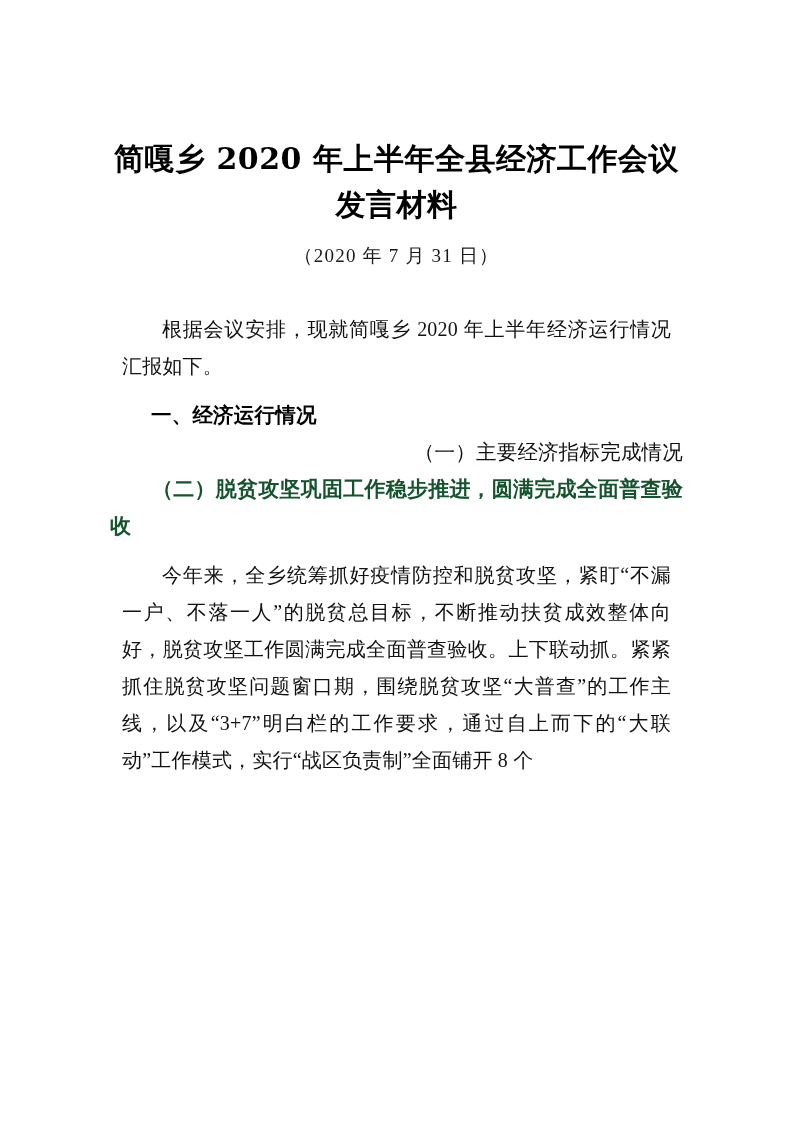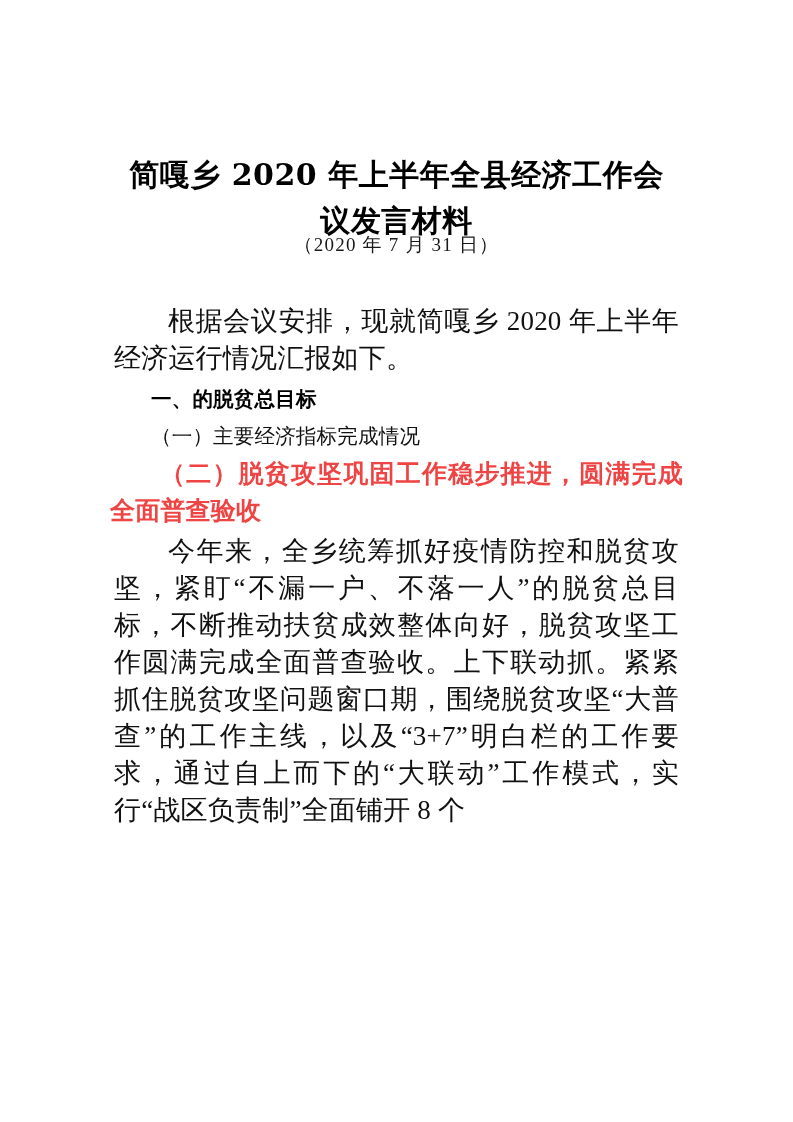--- a/index.html
+++ b/index.html
@@ -20,39 +20,39 @@
   .page {
     position: relative;
     width: 793px;
     height: 1122px;
     background: #ffffff;
     box-sizing: border-box;
   }
 
   
   .doc-title {
-    margin: 16px;
+    margin: 0;
     padding: 0;
     text-align: center;
     font-family: "DejaVu Serif", "Liberation Serif", serif;
     font-weight: bold;
     font-size: 30px;
     line-height: 46px;
     letter-spacing: 0.5px;
     color: #000000;
   }
   .title-block {
     position: absolute;
     left: 110px;
     top: 136px;
     width: 573px;
   }
 
   .doc-date {
-    margin: 0;
+    margin: 11px;
     padding: 0;
     text-align: center;
     font-family: "Liberation Serif", "DejaVu Serif", serif;
     font-size: 19px;
     line-height: 34px;
     letter-spacing: 1.2px;
     color: #1a1a1a;
   }
   .date-block {
     position: absolute;
@@ -63,24 +63,24 @@
 
   
   .body-block {
     position: absolute;
     left: 110px;
     top: 299px;
     width: 573px;
   }
 
   p.para {
-    margin: 4px;
+    margin: 12px;
     padding: 0;
     font-family: "Liberation Serif", "DejaVu Serif", serif;
-    font-size: 27px;
+    font-size: 20px;
     line-height: 37px;
     text-align: justify;
     text-justify: inter-ideograph;
     text-indent: 2em;
     color: #111111;
     letter-spacing: 0.2px;
   }
 
   
   p.head1 {
@@ -98,55 +98,56 @@
   
   p.head2 {
     margin: 0;
     padding: 0;
     font-family: "Liberation Serif", "DejaVu Serif", serif;
     font-size: 20.5px;
     line-height: 37px;
     text-indent: 2em;
     letter-spacing: 0.2px;
     color: #111111;
+    text-align: right;
   }
 
   
   p.head2b {
     margin: 0;
     padding: 0;
     font-family: "Liberation Serif", "DejaVu Serif", serif;
     font-weight: bold;
-    font-size: 25px;
+    font-size: 21px;
     line-height: 37px;
     text-indent: 2em;
     text-align: justify;
     text-justify: inter-ideograph;
     letter-spacing: 0.2px;
-    color: #ef4444;
+    color: #14532d;
   }
 </style>
 </head>
 <body>
 
 <div class="page">
 
   <div class="title-block">
     <h1 class="doc-title">简嘎乡 2020 年上半年全县经济工作会议发言材料</h1>
   </div>
 
   <div class="date-block">
     <p class="doc-date">（2020 年 7 月 31 日）</p>
   </div>
 
   <div class="body-block">
 
     <p class="para">根据会议安排，现就简嘎乡 2020 年上半年经济运行情况汇报如下。</p>
 
-    <p class="head1">一、的脱贫总目标</p>
+    <p class="head1">一、经济运行情况</p>
 
     <p class="head2">（一）主要经济指标完成情况</p>
 
 
     <p class="head2b">（二）脱贫攻坚巩固工作稳步推进，圆满完成全面普查验收</p>
 
     <p class="para">今年来，全乡统筹抓好疫情防控和脱贫攻坚，紧盯“不漏一户、不落一人”的脱贫总目标，不断推动扶贫成效整体向好，脱贫攻坚工作圆满完成全面普查验收。上下联动抓。紧紧抓住脱贫攻坚问题窗口期，围绕脱贫攻坚“大普查”的工作主线，以及“3+7”明白栏的工作要求，通过自上而下的“大联动”工作模式，实行“战区负责制”全面铺开 8 个</p>
 
   </div>
 

